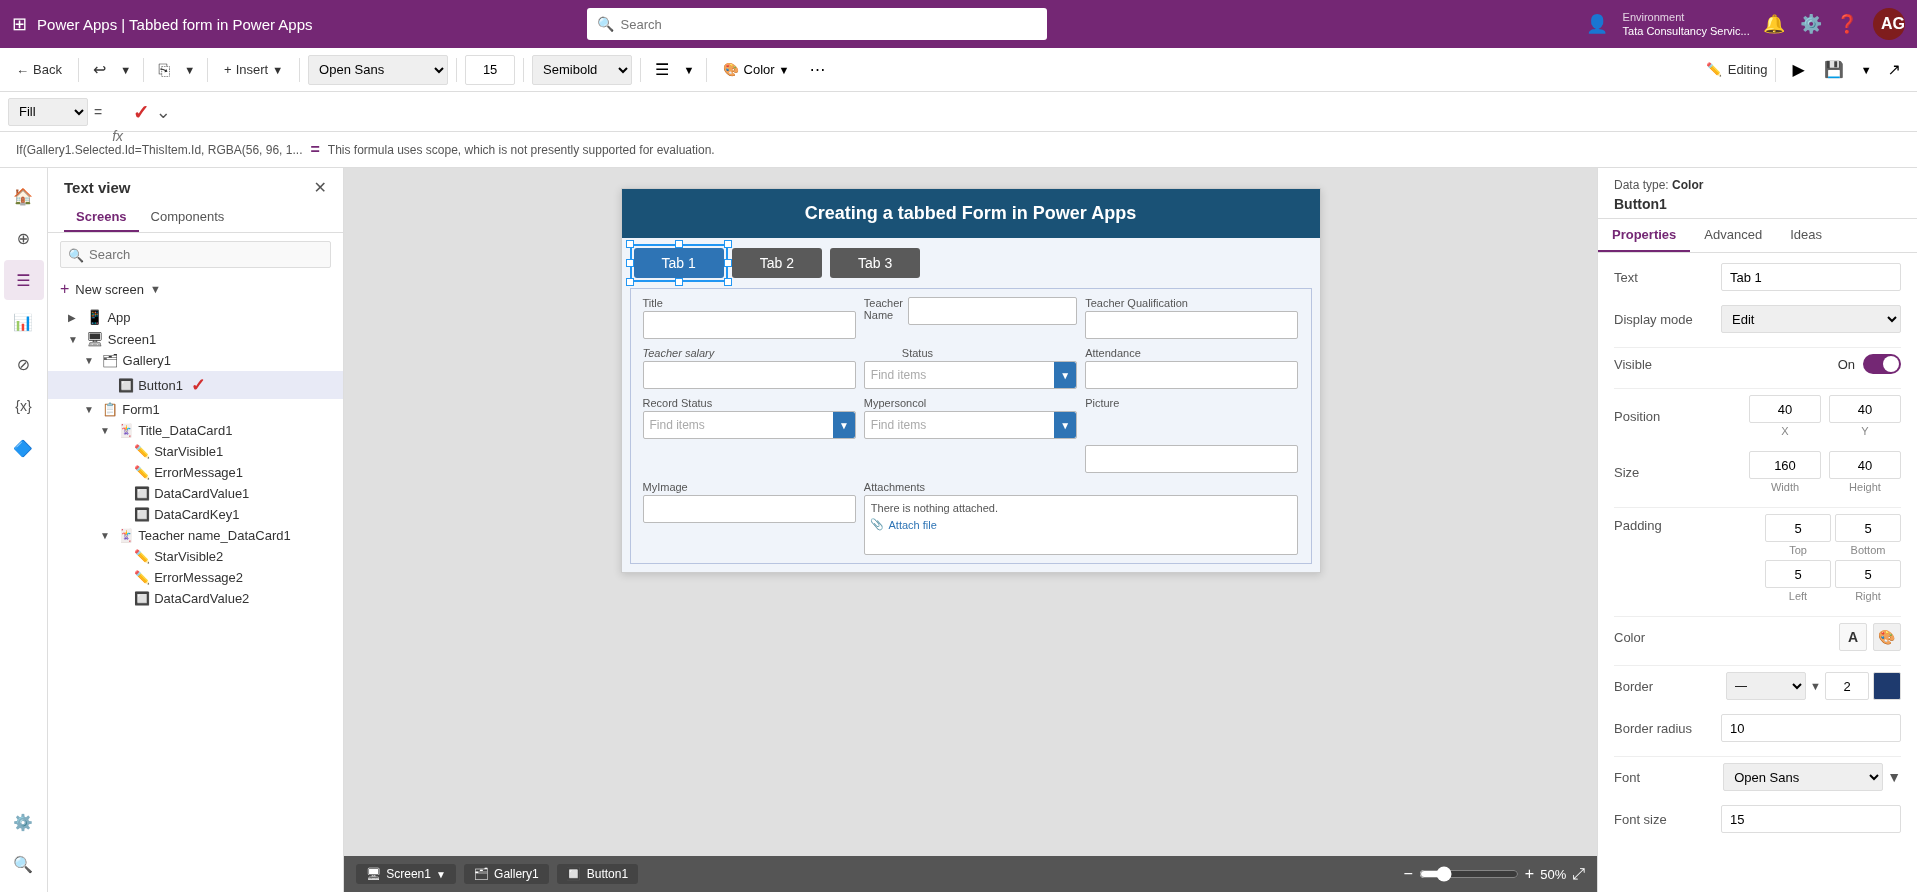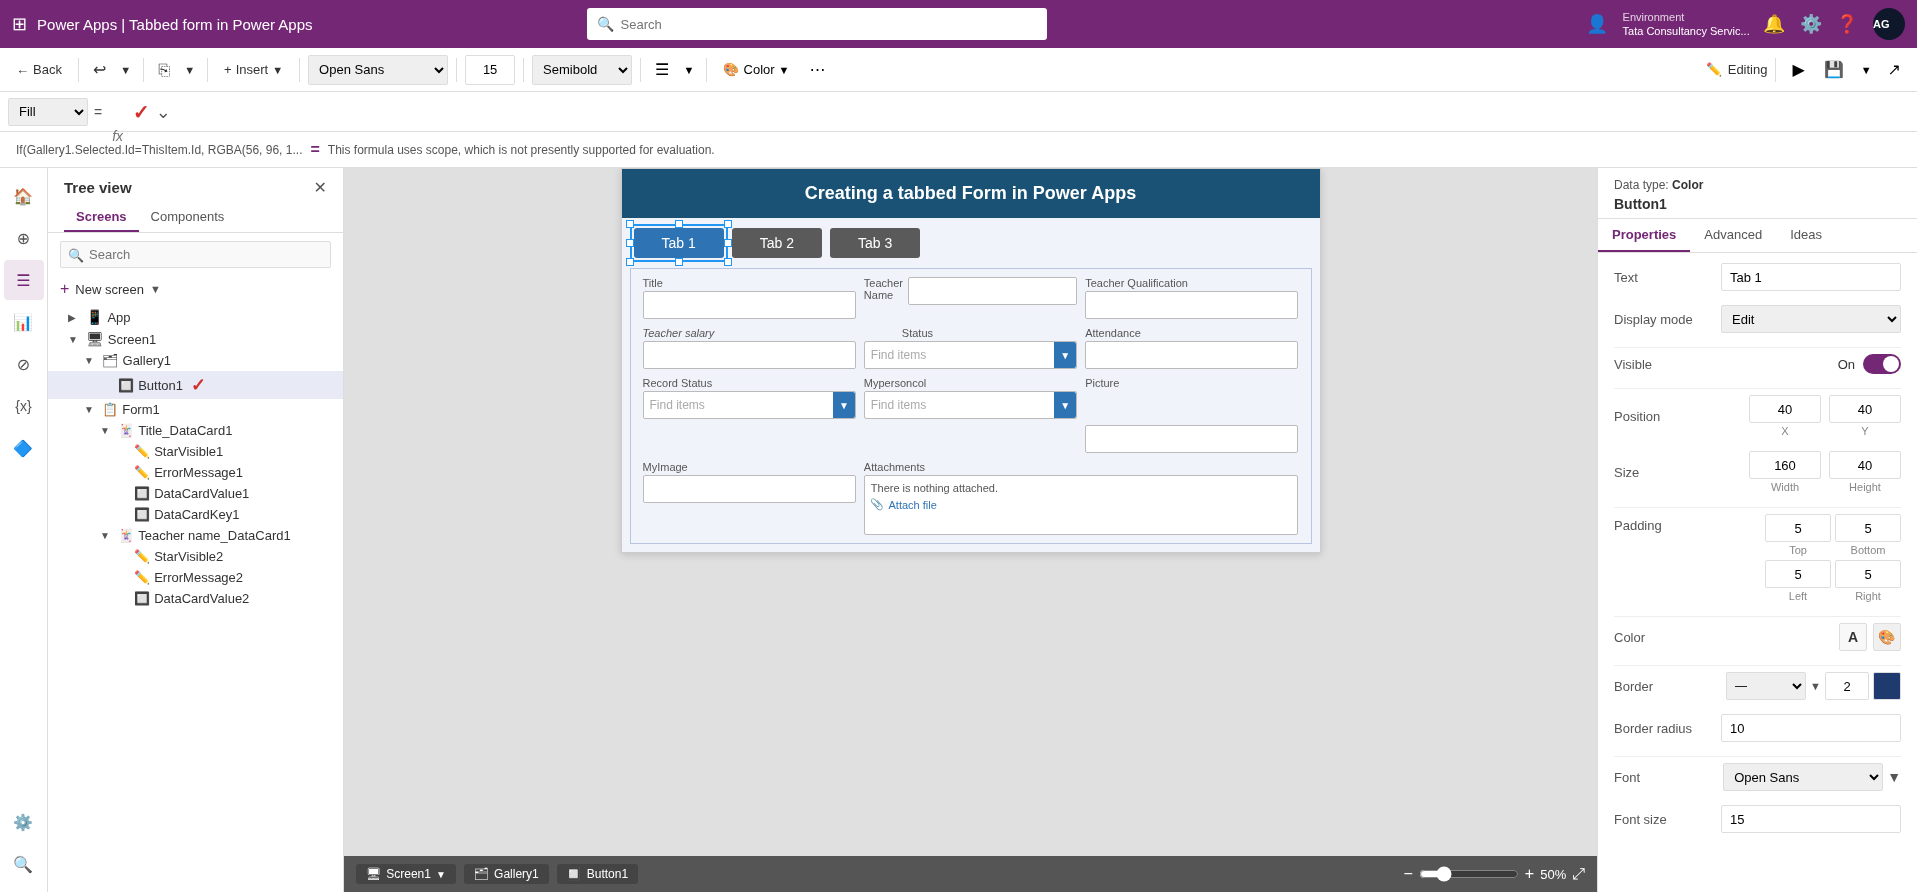--- a/index.html
+++ b/index.html
@@ -17,21 +17,21 @@
   </div>
   <div style="display:flex;align-items:center;gap:14px;margin-left:auto;color:white;">
     <span style="font-size:18px;cursor:pointer;">👤</span>
     <div style="display:flex;flex-direction:column;font-size:11px;color:white;line-height:1.3;">
       <span style="opacity:0.8;">Environment</span>
       <span>Tata Consultancy Servic...</span>
     </div>
     <span style="font-size:18px;cursor:pointer;">🔔</span>
     <span style="font-size:18px;cursor:pointer;">⚙️</span>
     <span style="font-size:18px;cursor:pointer;">❓</span>
-    <div style="width:32px;height:32px;border-radius:50%;background:#0f172a;display:flex;align-items:center;justify-content:flex-start;color:white;font-weight:bold;font-size:11px;cursor:pointer;">
+    <div style="width:32px;height:32px;border-radius:50%;background:#7f1d1d;display:flex;align-items:center;justify-content:flex-end;color:white;font-weight:bold;font-size:16px;cursor:pointer;">
       <span>AG</span>
     </div>
   </div>
 </div>
 
 <div style="display:flex;align-items:center;background:white;border-bottom:1px solid #ddd;height:44px;padding:0 8px;gap:4px;">
   <button style="display:flex;align-items:center;gap:4px;padding:4px 8px;border:none;background:none;cursor:pointer;font-size:13px;color:#333;">
     <span>←</span>
     <span>Back</span>
   </button>
@@ -104,21 +104,21 @@
     <div style="width:40px;height:40px;display:flex;align-items:center;justify-content:center;border-radius:4px;cursor:pointer;color:#555;font-size:16px;">⊘</div>
     <div style="width:40px;height:40px;display:flex;align-items:center;justify-content:center;border-radius:4px;cursor:pointer;color:#555;font-size:14px;">{x}</div>
     <div style="width:40px;height:40px;display:flex;align-items:center;justify-content:center;border-radius:4px;cursor:pointer;color:#555;font-size:16px;">🔷</div>
     <div style="flex:1;"></div>
     <div style="width:40px;height:40px;display:flex;align-items:center;justify-content:center;border-radius:4px;cursor:pointer;color:#555;font-size:16px;">⚙️</div>
     <div style="width:40px;height:40px;display:flex;align-items:center;justify-content:center;border-radius:4px;cursor:pointer;color:#555;font-size:16px;">🔍</div>
   </div>
 
   <div style="width:296px;background:white;border-right:1px solid #ddd;display:flex;flex-direction:column;overflow:hidden;">
     <div style="display:flex;align-items:center;justify-content:space-between;padding:10px 16px 6px;">
-      <span style="font-size:15px;font-weight:600;color:#333;">Tree view</span>
+      <span style="font-size:15px;font-weight:600;color:#333;">Text view</span>
       <button style="background:none;border:none;font-size:16px;cursor:pointer;color:#555;">✕</button>
     </div>
     <div style="display:flex;gap:0;padding:0 16px;border-bottom:1px solid #ddd;">
       <div style="padding:6px 12px;cursor:pointer;font-size:13px;color:#742774;border-bottom:2px solid #742774;font-weight:600;">Screens</div>
       <div style="padding:6px 12px;cursor:pointer;font-size:13px;color:#555;border-bottom:2px solid transparent;">Components</div>
     </div>
     <div style="padding:8px 12px;position:relative;">
       <span style="position:absolute;left:20px;top:50%;transform:translateY(-50%);color:#888;font-size:13px;">🔍</span>
       <input style="width: 100%; border: 1px solid rgb(221, 221, 221); border-radius: 2px; padding: 5px 8px 5px 28px; font-size: 13px; background: rgb(249, 249, 249);" placeholder="Search">
     </div>
@@ -210,21 +210,21 @@
 
       <div style="display:flex;align-items:center;gap:4px;padding:3px 8px 3px 68px;cursor:pointer;font-size:13px;color:#333;">
         <span style="width:14px;"></span>
         <span style="font-size:13px;">🔲</span>
         <span>DataCardValue2</span>
       </div>
     </div>
   </div>
 
   <div style="flex:1;background:#e0e0e0;overflow:hidden;position:relative;display:flex;flex-direction:column;">
-    <div style="flex:1;position:relative;display:flex;align-items:flex-start;justify-content:center;">
+    <div style="flex:1;position:relative;display:flex;align-items:flex-start;justify-content:center;padding:20px;">
       <div style="background:#f0f4fa;border:1px solid #ccc;width:700px;position:relative;box-shadow:0 2px 8px rgba(0,0,0,0.15);">
 
         <div style="background:#1a5276;padding:14px;text-align:center;color:white;font-size:18px;font-weight:bold;">
           <span>Creating a tabbed Form in Power Apps</span>
         </div>
 
         <div style="display:flex;gap:8px;padding:10px 12px;align-items:center;position:relative;">
 
           <div style="position:relative;">
             <button style="padding:7px 28px;border:none;border-radius:3px;cursor:pointer;font-size:14px;font-weight:500;background:#2e74b5;color:white;position:relative;">

